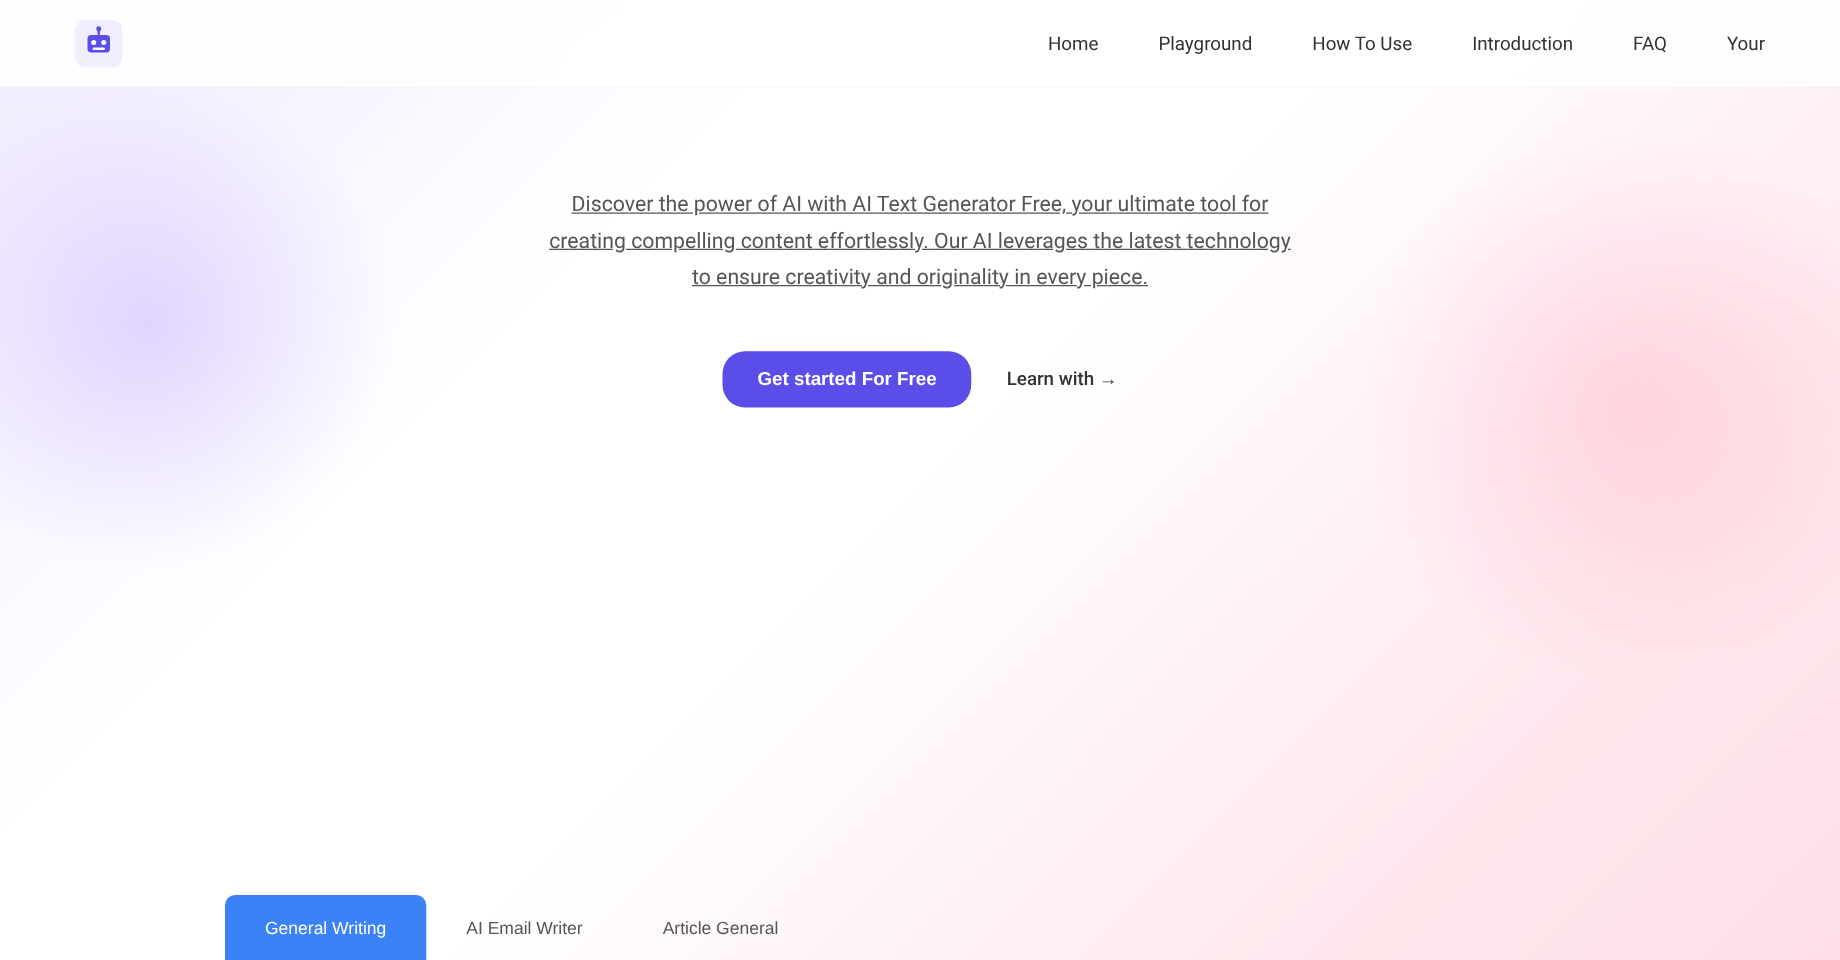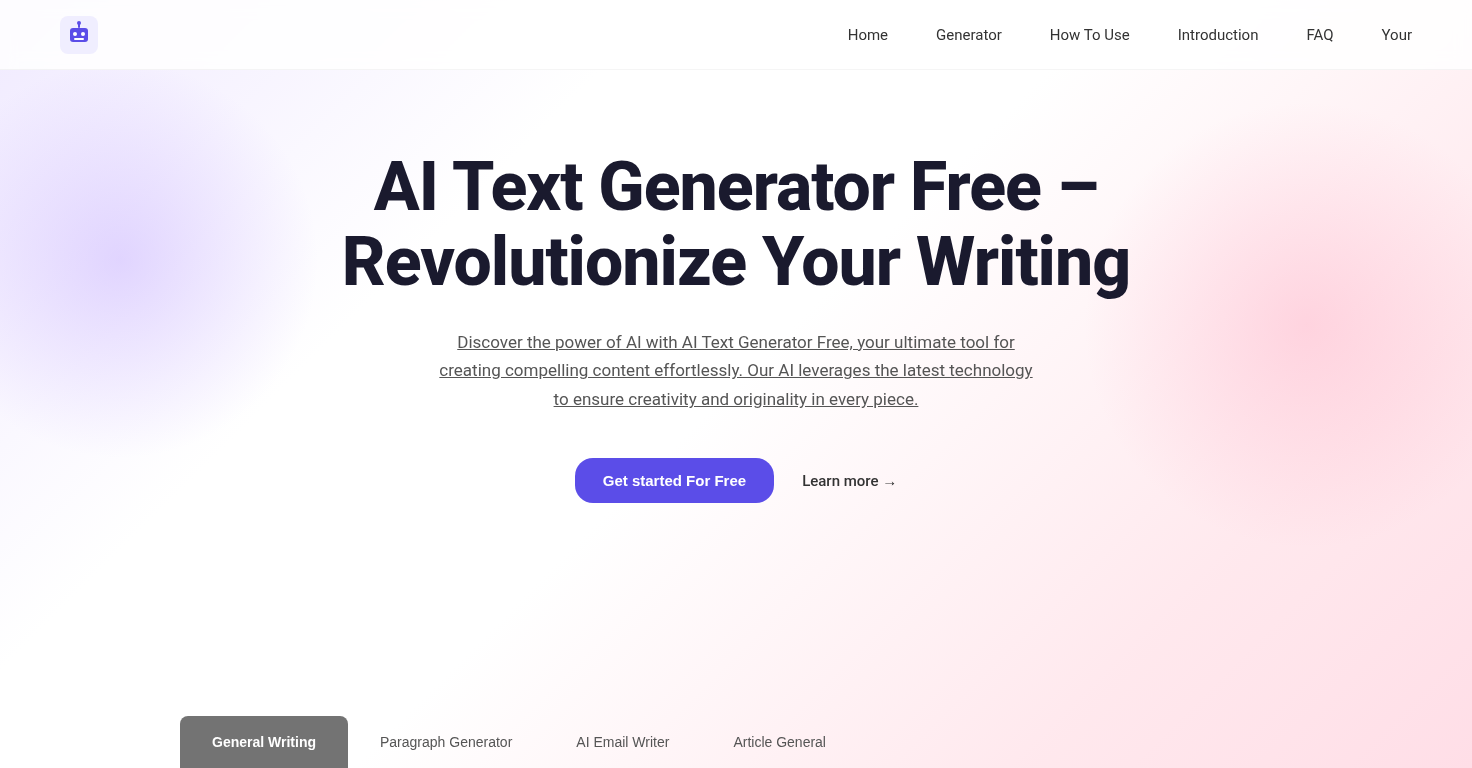--- a/index.html
+++ b/index.html
@@ -178,23 +178,23 @@
       color: #555;
       cursor: pointer;
       border-radius: 8px 8px 0 0;
       transition: background 0.2s, color 0.2s;
       background: transparent;
       border: none;
       white-space: nowrap;
     }
 
     .tab-item.active {
-      background: #737373;
+      background: #3b82f6;
       color: white;
-      font-weight: 700;
+      font-weight: 400;
     }
   </style>
 </head>
 <body>
 
 <div class="bg-gradient"></div>
 <div class="blob-left"></div>
 <div class="blob-right"></div>
 
 <nav>
@@ -212,44 +212,42 @@
       <rect x="18" y="7" width="2" height="5" rx="1" fill="#5b4de8"></rect>
       <circle cx="19" cy="7" r="2" fill="#5b4de8"></circle>
     </svg>
   </div>
 
   <ul class="nav-links">
     <li>
       <a href="#">Home</a>
     </li>
     <li>
-      <a href="#">Generator</a>
+      <a href="#">Playground</a>
     </li>
     <li>
       <a href="#">How To Use</a>
     </li>
     <li>
       <a href="#">Introduction</a>
     </li>
     <li>
       <a href="#">FAQ</a>
     </li>
     <li>
       <a href="#">Your</a>
     </li>
   </ul>
 </nav>
 
 <section class="hero">
-  <h1 class="hero-title">AI Text Generator Free – Revolutionize Your Writing</h1>
   <p class="hero-subtitle">Discover the power of AI with AI Text Generator Free, your ultimate tool for creating compelling content effortlessly. Our AI leverages the latest technology to ensure creativity and originality in every piece.</p>
   <div class="hero-cta">
     <button class="btn-primary">Get started For Free</button>
-    <a class="btn-secondary" href="#">Learn more →</a>
+    <a class="btn-secondary" href="#">Learn with →</a>
   </div>
 </section>
 
 <div class="bottom-tabs">
   <button class="tab-item active">General Writing</button>
-  <button class="tab-item">Paragraph Generator</button>
   <button class="tab-item">AI  Email Writer</button>
   <button class="tab-item">Article General</button>
 </div>
 
 </body></html>

